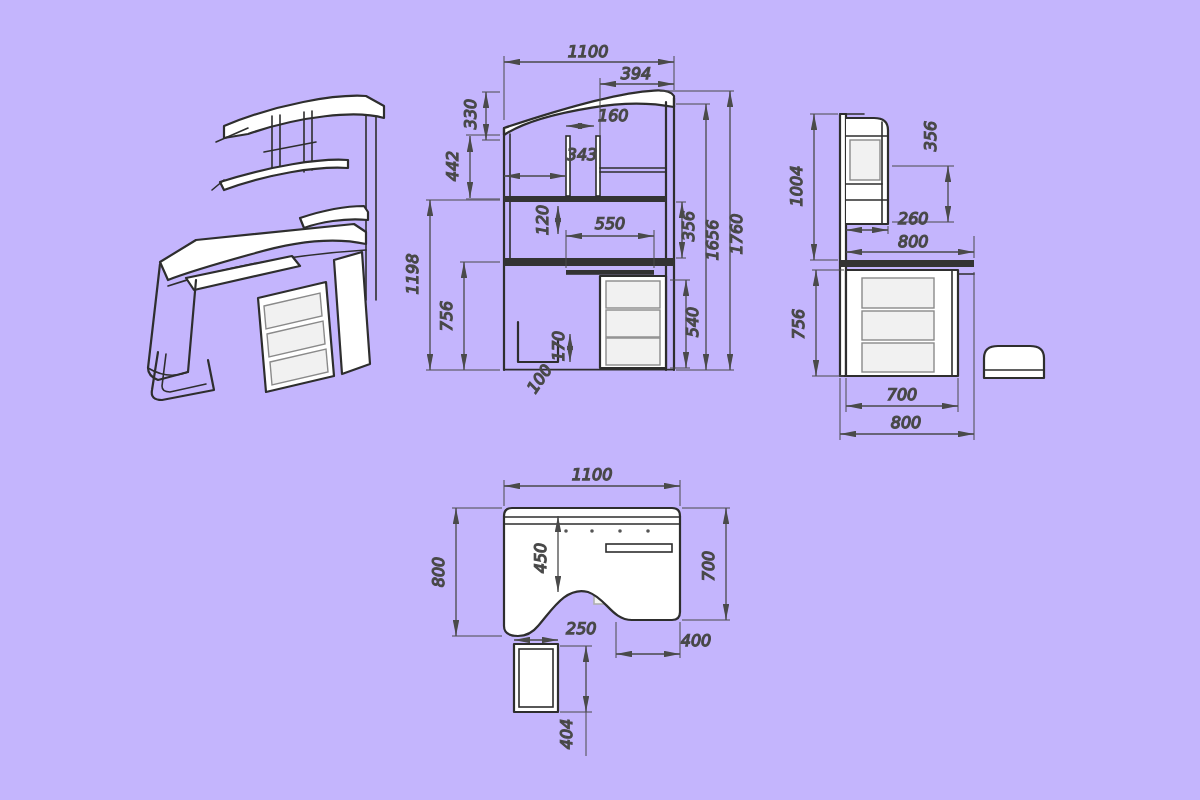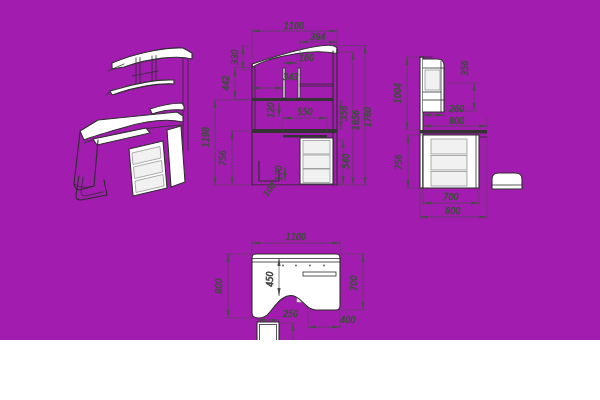--- a/index.html
+++ b/index.html
@@ -1,16 +1,16 @@
 <!DOCTYPE html>
 <html><head>
 <meta charset="utf-8">
 <style>
   html,body{margin:0;padding:0;background:#fff;}
-  #canvas{position:relative;width:600px;height:340px;background:#a21caf;overflow:hidden;}
+  #canvas{position:relative;width:600px;height:400px;background:#c4b5fd;overflow:hidden;}
   svg text{font-family:"DejaVu Sans",sans-serif;font-style:italic;font-size:8px;fill:#3a3a3a;}
   .bl{stroke:#2e2e2e;stroke-width:1.1;fill:none;stroke-linecap:round;stroke-linejoin:round;}
   .bl2{stroke:#2e2e2e;stroke-width:.8;fill:none;stroke-linecap:round;}
   .wf{fill:#ffffff;}
   .dark{fill:#333;stroke:none;}
   .dim{stroke:#4a4a4a;stroke-width:.65;fill:none;}
   .ext{stroke:#4a4a4a;stroke-width:.5;fill:none;}
   .drawer{fill:#f1f1f1;stroke:#8a8a8a;stroke-width:.7;}
   .ghost{fill:#f4f4f4;stroke:#b0b0b0;stroke-width:.8;}
   .ghost2{fill:none;stroke:#c6c6c6;stroke-width:.6;}

